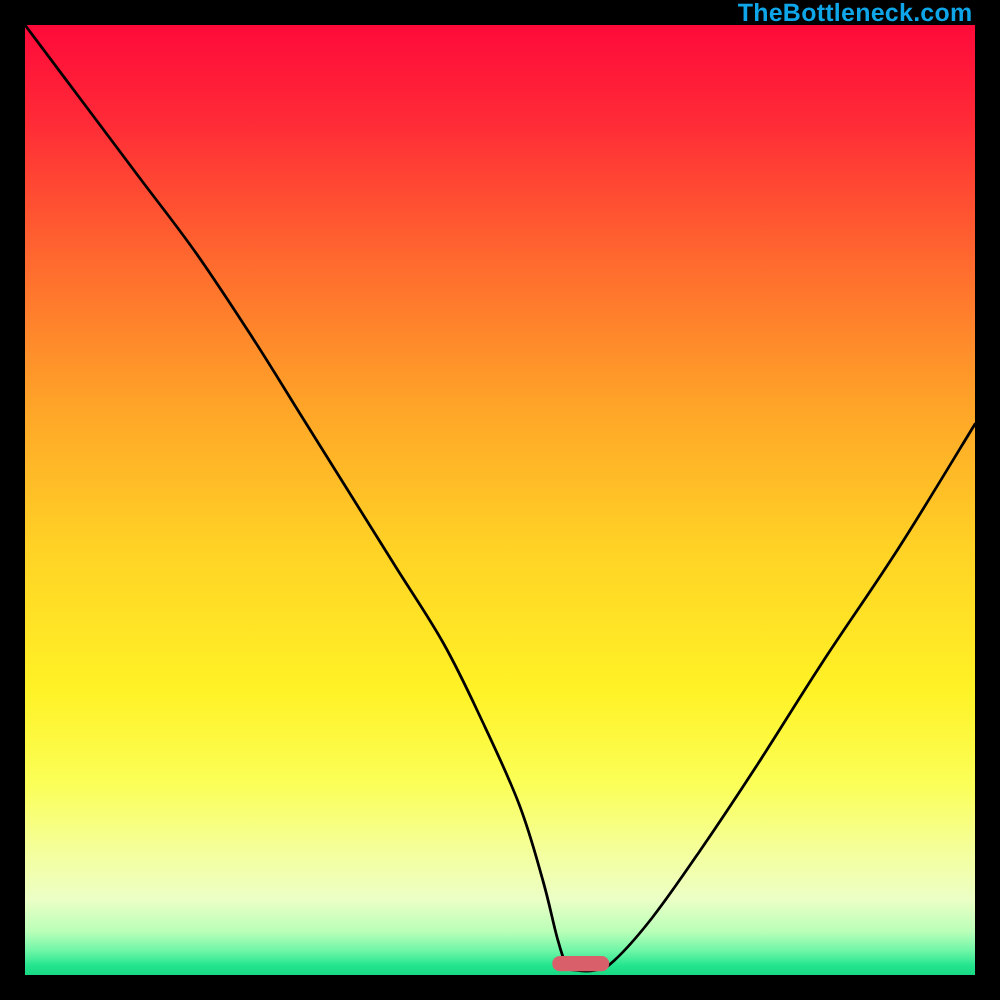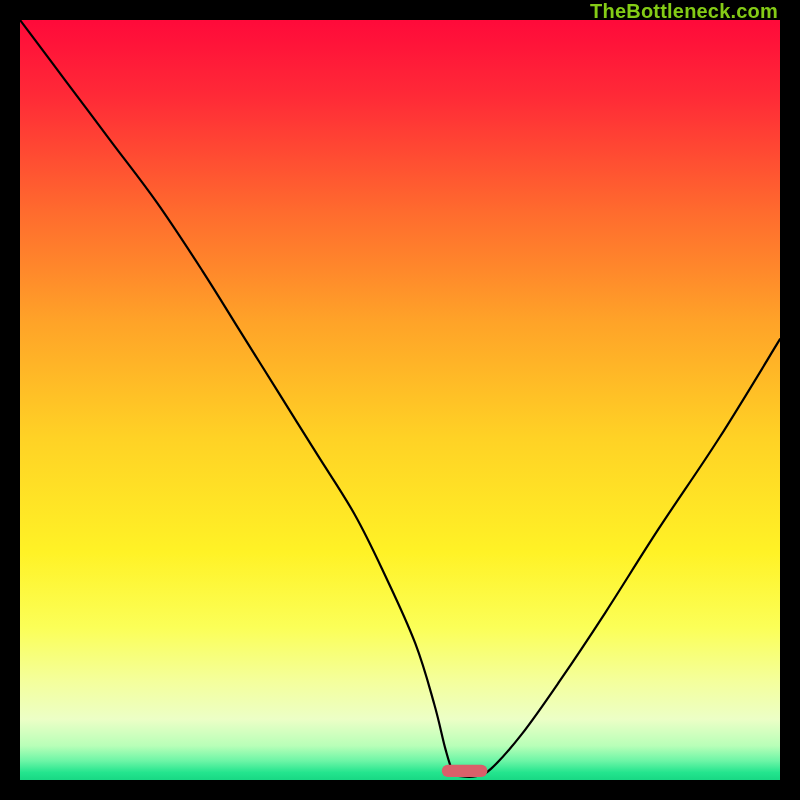--- a/index.html
+++ b/index.html
@@ -24,21 +24,21 @@
     height: 760px;
     overflow: hidden;
   }
   .watermark {
     position: absolute;
     top: 0px;
     right: 22px;
     font-family: Arial, Helvetica, sans-serif;
     font-size: 20px;
     font-weight: 600;
-    color: #84cc16;
+    color: #0ea5e9;
     letter-spacing: 0.2px;
     user-select: none;
   }
   svg { display: block; }
 </style>
 </head>
 <body>
 
 <div class="stage">
   <div class="watermark">TheBottleneck.com</div>

